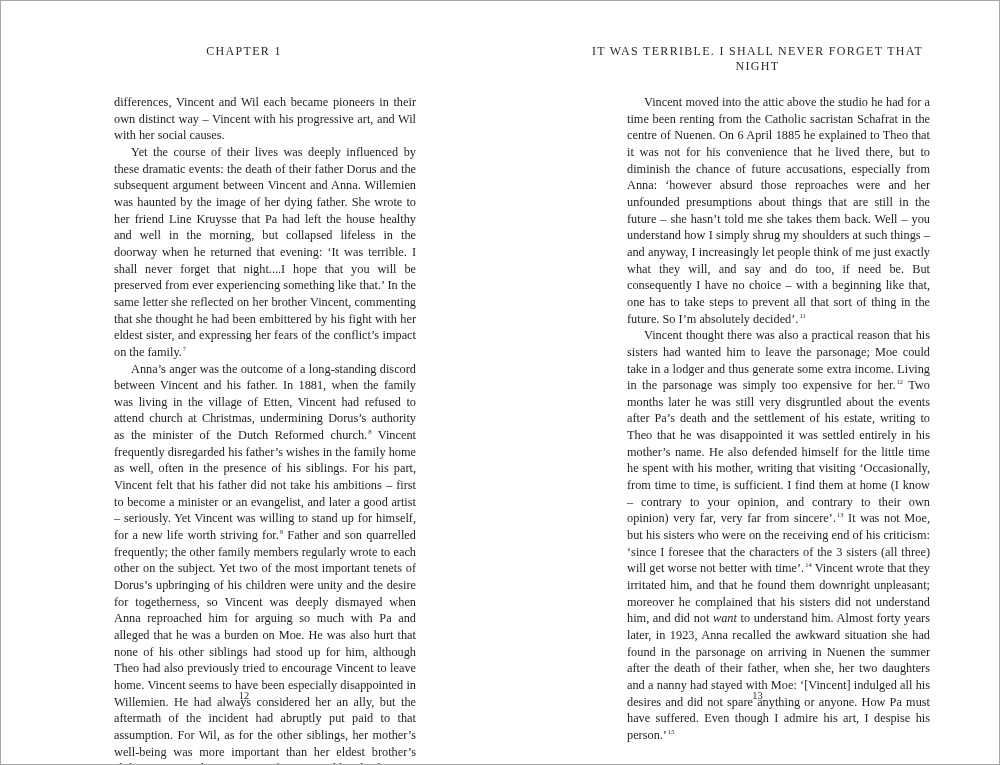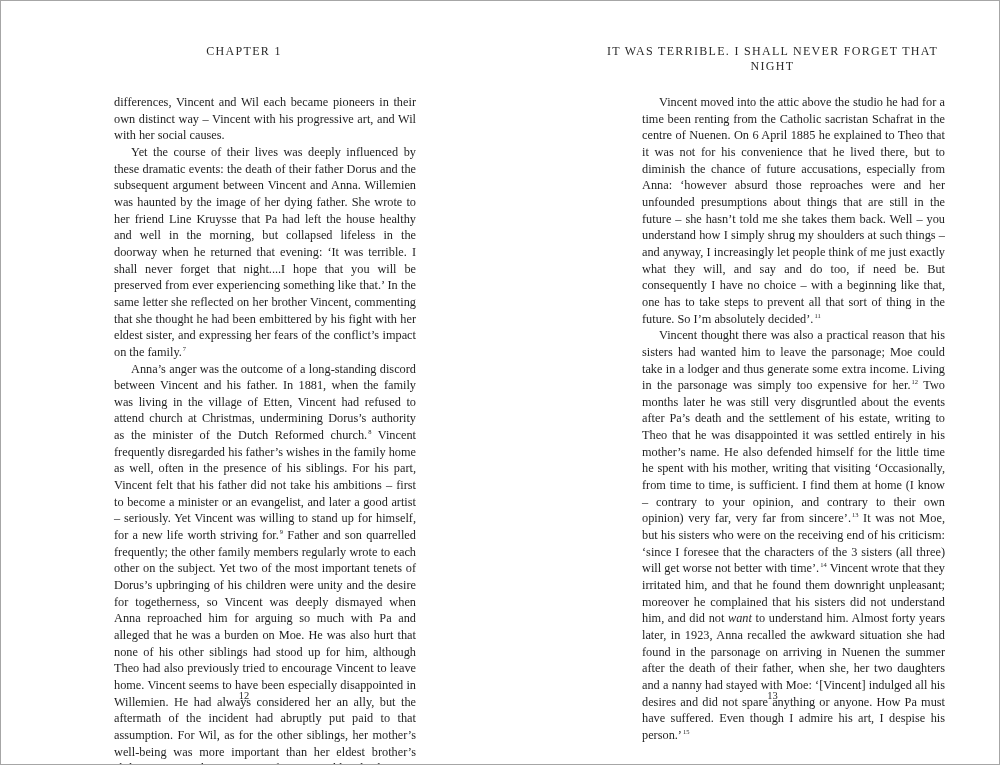--- a/index.html
+++ b/index.html
@@ -12,21 +12,21 @@
     border: 1px solid #a6a6a6;
     font-family: "Liberation Serif", "DejaVu Serif", serif;
     color: #1e1e1e;
   }
   .page {
     position: absolute;
     top: 0;
     height: 763px;
   }
   .page.left { left: 71px; width: 344px; }
-  .page.right { left: 599px; width: 345px; }
+  .page.right { left: 584px; width: 345px; }
   .running-head {
     position: absolute;
     top: 43px;
     left: 0; right: 0;
     text-align: center;
     font-size: 12px;
     letter-spacing: 1.3px;
     text-transform: uppercase;
     color: #2a2a2a;
   }

